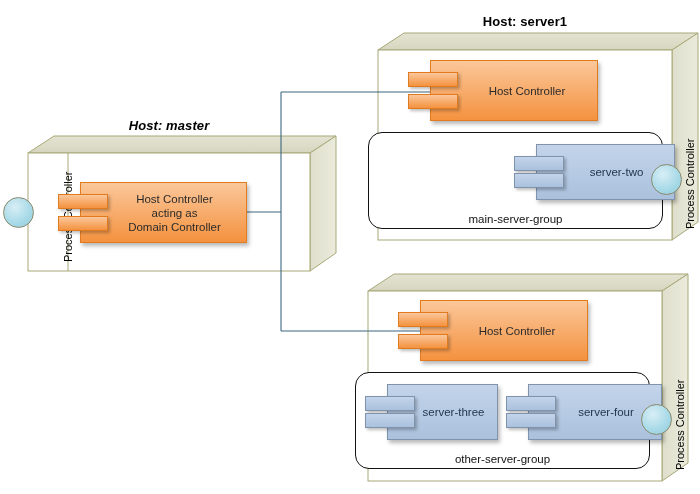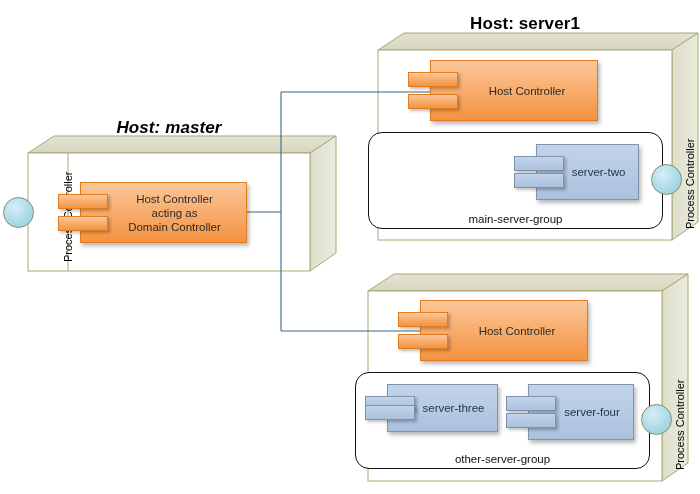--- a/index.html
+++ b/index.html
@@ -8,21 +8,21 @@
     font-family:"Liberation Sans","DejaVu Sans",sans-serif;
     color:#1a1a1a;
   }
   #stage{position:absolute;left:0;top:0;width:700px;height:494px;}
 
   
   #vec{position:absolute;left:0;top:0;width:700px;height:494px;}
 
   
   .host-title{
-    position:absolute;font-size:17px;font-weight:bold;color:#000;
+    position:absolute;font-size:13px;font-weight:bold;color:#000;
     letter-spacing:.1px;white-space:nowrap;text-align:center;
   }
 
   
   .pc-label{
     position:absolute;font-size:11px;color:#000;white-space:nowrap;
     transform-origin:0 0;transform:rotate(-90deg);
   }
 
   
@@ -144,21 +144,21 @@
     </div>
     <div class="lug top"></div>
     <div class="lug bot"></div>
   </div>
 
   <div class="server-group" style="left:368px;top:132px;width:295px;height:97px;">
     <div class="group-label">main-server-group</div>
   </div>
 
 
-  <div class="component blue" style="left:514px;top:144px;width:125px;height:56px;">
+  <div class="component blue" style="left:514px;top:144px;width:125px;height:56px;padding-left:36px;">
     <div class="body">
       <div class="label">server-two</div>
     </div>
     <div class="lug top"></div>
     <div class="lug bot"></div>
   </div>
 
   <div class="lollipop" style="left:651px;top:164px;width:29px;height:29px;"></div>
 
 
@@ -169,29 +169,29 @@
       <div class="label flush">Host Controller</div>
     </div>
     <div class="lug top"></div>
     <div class="lug bot"></div>
   </div>
 
   <div class="server-group" style="left:355px;top:372px;width:295px;height:97px;">
     <div class="group-label">other-server-group</div>
   </div>
 
-  <div class="component blue" style="left:365px;top:384px;width:133px;height:48px;">
+  <div class="component blue" style="left:365px;top:384px;width:133px;height:56px;">
     <div class="body">
       <div class="label">server-three</div>
     </div>
     <div class="lug top"></div>
     <div class="lug bot"></div>
   </div>
 
-  <div class="component blue" style="left:506px;top:384px;width:128px;height:56px;">
+  <div class="component blue" style="left:506px;top:384px;width:128px;height:56px;padding-left:28px;">
     <div class="body">
       <div class="label">server-four</div>
     </div>
     <div class="lug top"></div>
     <div class="lug bot"></div>
   </div>
 
   <div class="lollipop" style="left:641px;top:404px;width:29px;height:29px;"></div>
 
 </div>

